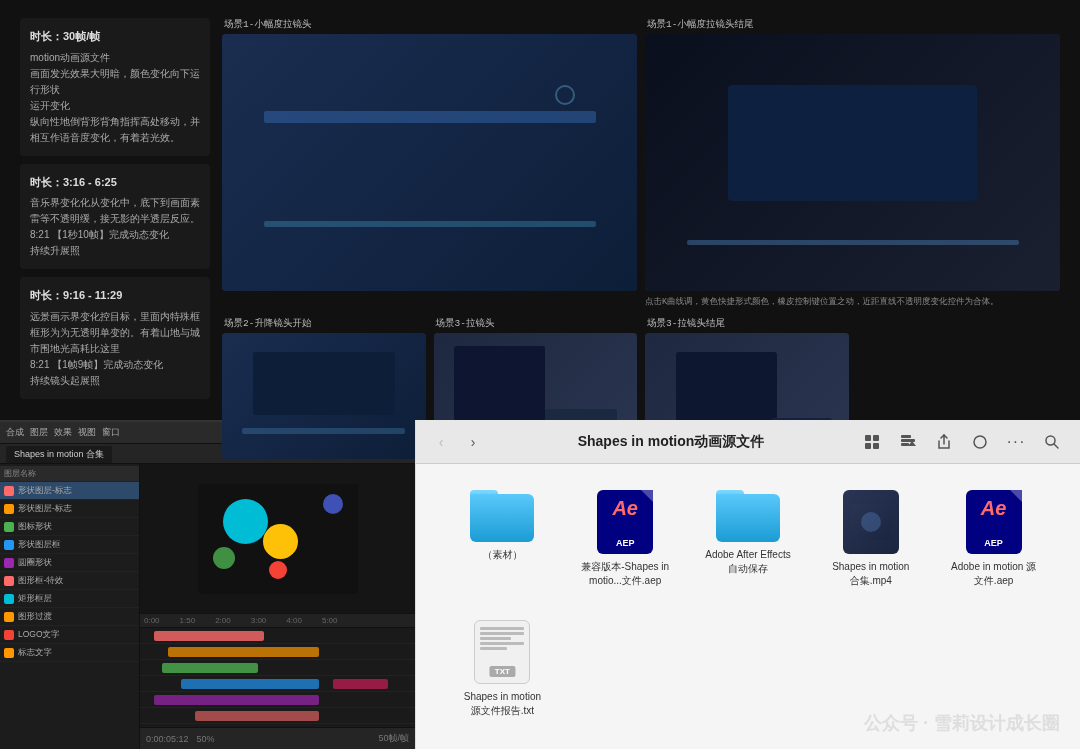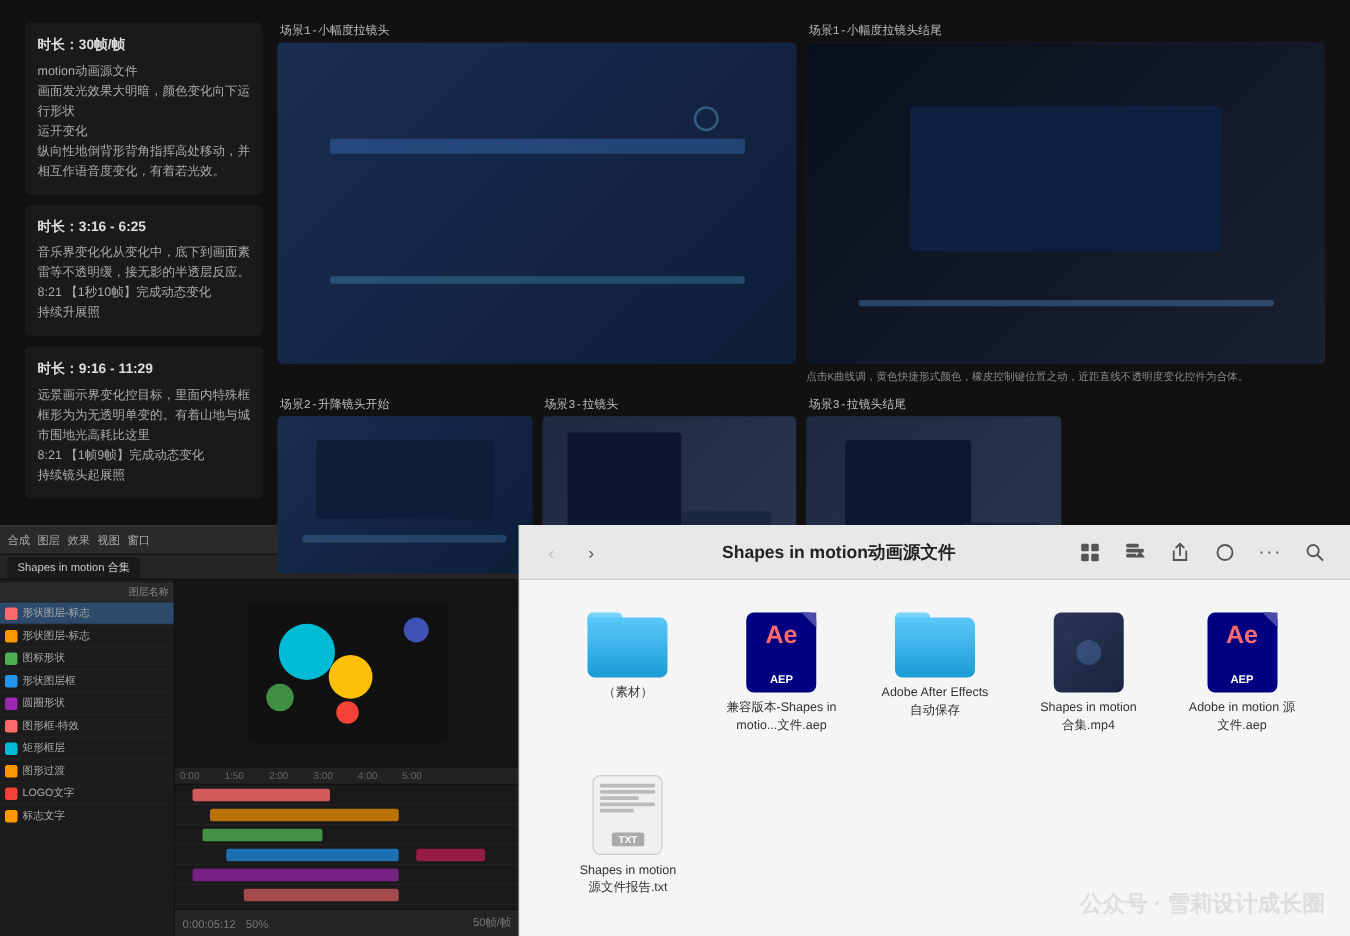--- a/index.html
+++ b/index.html
@@ -436,20 +436,21 @@
       width: 0;
       height: 0;
       border-style: solid;
       border-width: 0 12px 12px 0;
       border-color: transparent #4a4aaa transparent transparent;
     }
     .aep-brand {
       color: #ff6b6b;
       font-size: 20px;
       font-weight: 900;
+      font-style: italic;
     }
     .aep-label {
       color: #fff;
       font-size: 9px;
       font-weight: bold;
       margin-top: 18px;
     }
 
     .mp4-icon {
       width: 56px;
@@ -668,21 +669,21 @@
       <span style="font-size:9px;color:#888;">50帧/帧</span>
     </div>
 
     <div style="height:20px;background:#252525;display:flex;align-items:flex-end;padding:0 6px;border-bottom:1px solid #111;">
       <span style="font-size:9px;color:#ccc;background:#1a1a1a;padding:2px 8px;border-radius:2px 2px 0 0;">Shapes in motion 合集</span>
     </div>
 
     <div class="ae-main">
 
       <div class="ae-layers">
-        <div class="ae-layer" style="background:#2a2a2a;height:16px;justify-content:flex-end;">
+        <div class="ae-layer" style="background:#2a2a2a;height:16px;">
           <span style="font-size:8px;color:#888;">图层名称</span>
         </div>
         <div class="ae-layer selected">
           <div class="layer-icon" style="background:#ff6b6b;"></div>
           <span class="layer-name">形状图层-标志</span>
         </div>
         <div class="ae-layer">
           <div class="layer-icon" style="background:#ff9800;"></div>
           <span class="layer-name">形状图层-标志</span>
         </div>

